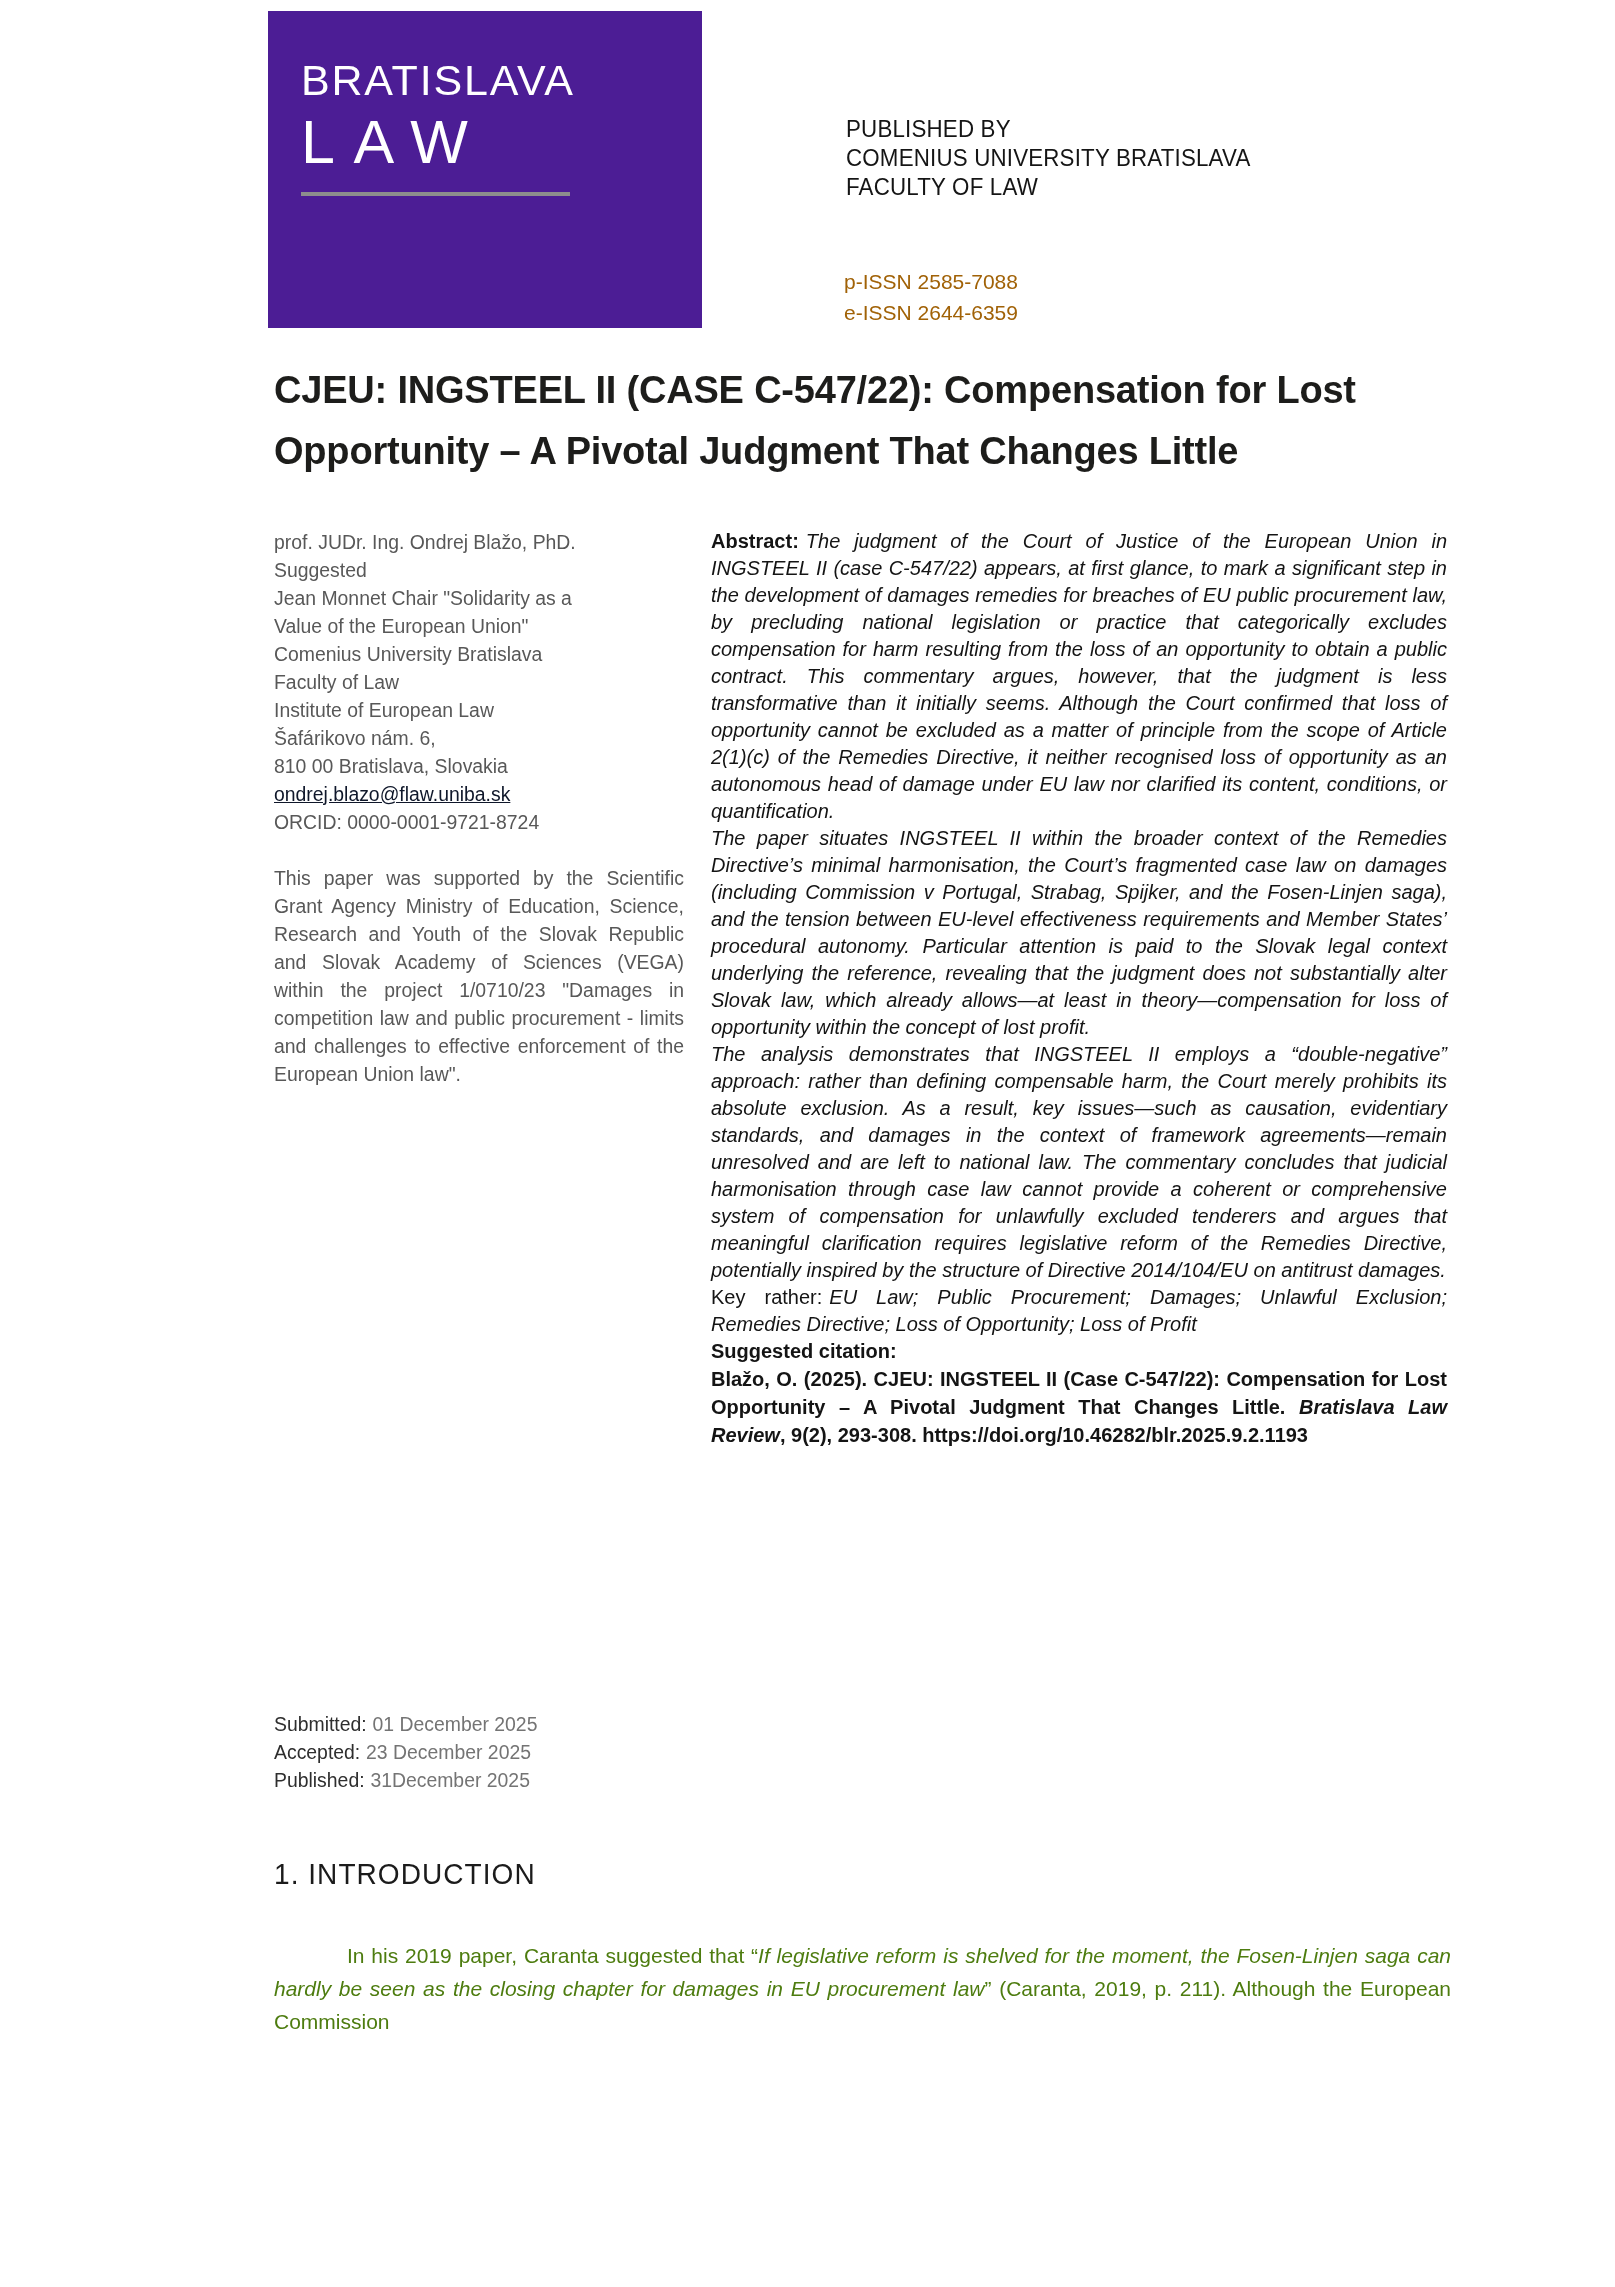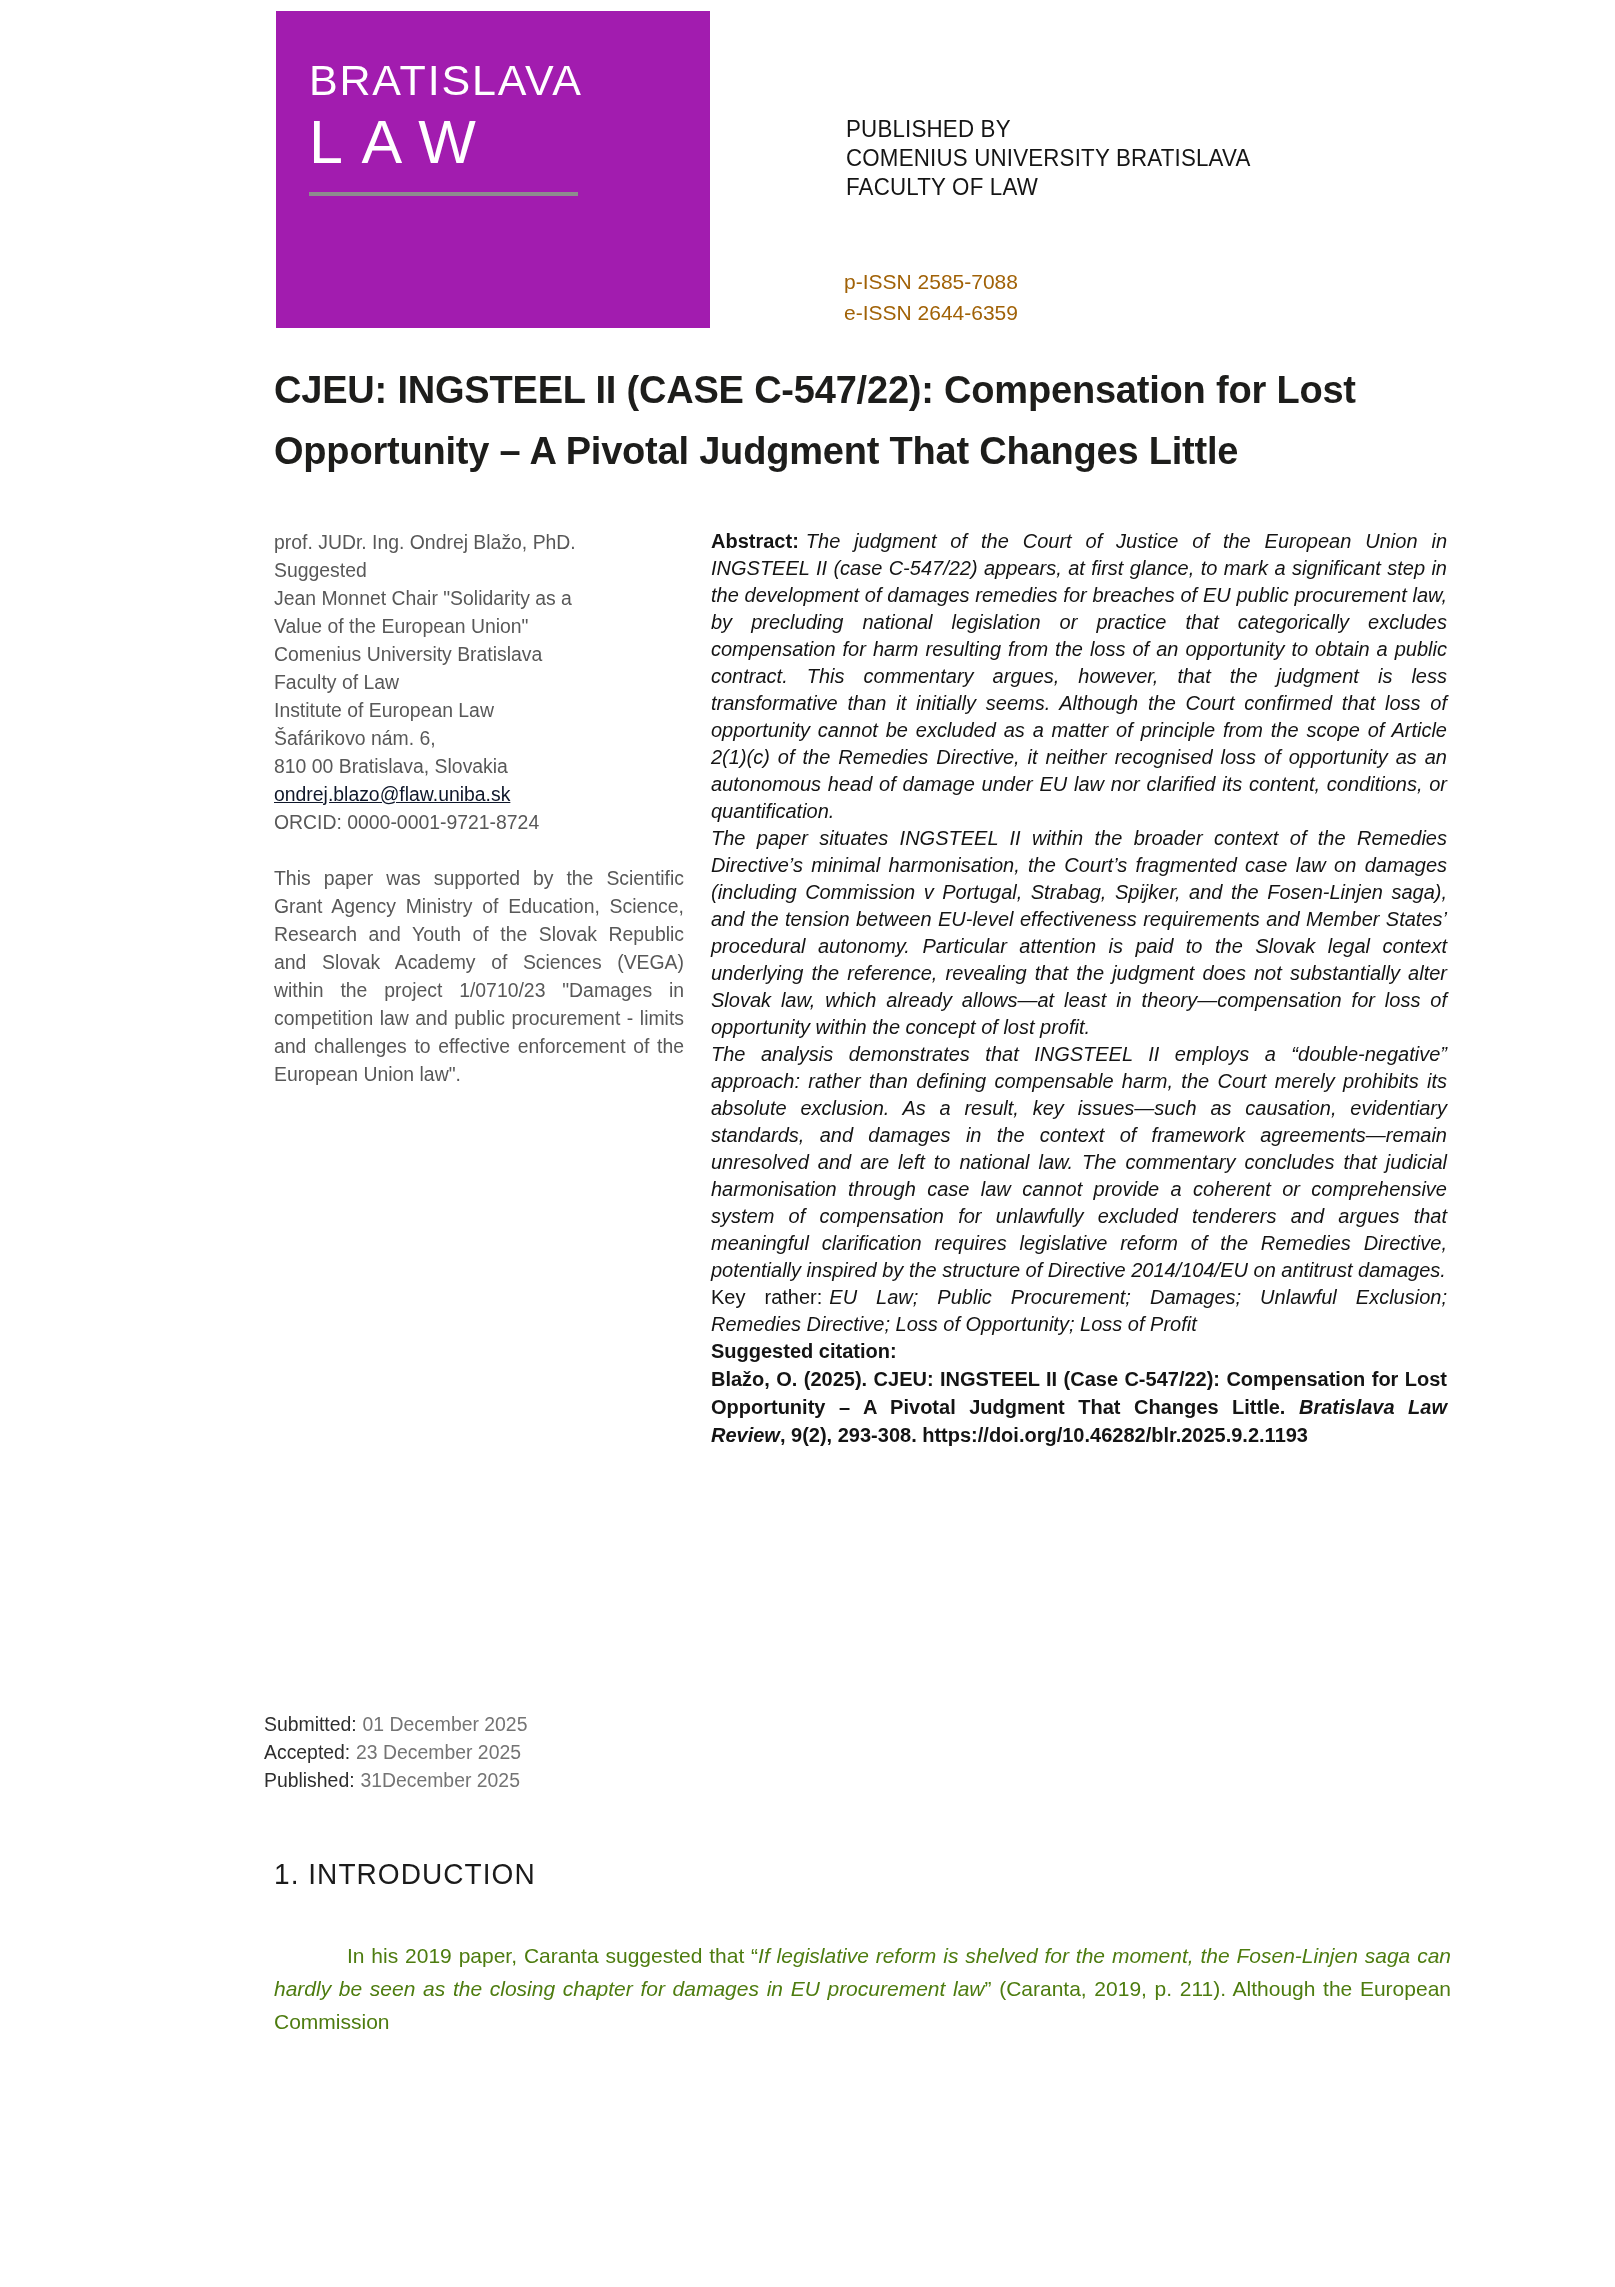--- a/index.html
+++ b/index.html
@@ -4,22 +4,22 @@
 <style>
   html, body { margin: 0; padding: 0; background: #ffffff; }
   body {
     width: 1615px; height: 2288px; position: relative;
     font-family: "Liberation Sans", sans-serif;
     -webkit-font-smoothing: antialiased;
   }
 
   
   .logo-box {
-    position: absolute; left: 276px; top: 11px; width: 434px; height: 317px;
-    background: #a21caf; color: #ffffff; box-sizing: border-box;
+    position: absolute; left: 268px; top: 11px; width: 434px; height: 317px;
+    background: #4c1d95; color: #ffffff; box-sizing: border-box;
     padding: 42px 0 0 33px;
   }
   .logo-l1 { font-size: 43px; font-weight: 300; letter-spacing: 1.8px; line-height: 54px; }
   .logo-l2 { font-size: 61px; font-weight: 300; letter-spacing: 18.5px; line-height: 70px; }
   .logo-l3 { font-size: 61px; font-weight: 300; letter-spacing: 8.3px;  line-height: 70px; }
   .logo-rule { width: 269px; height: 4.6px; background: #8d8d8d; margin-top: 14.8px; }
 
   .publisher {
     position: absolute; left: 846px; top: 114px; color: #151515;
     font-size: 24px; line-height: 29px; font-weight: 400; letter-spacing: 0.2px;
@@ -40,21 +40,21 @@
   
   .author-col {
     position: absolute; left: 274px; top: 528px; width: 410px;
     font-size: 19.4px; line-height: 28px; color: #585858; font-weight: 300;
   }
   .author-col .line { white-space: nowrap; }
   .email { color: #0f172a; text-decoration: underline; cursor: pointer; }
   .funding { margin-top: 28px; text-align: justify; }
 
   .dates {
-    position: absolute; left: 264px; top: 1710px; width: 410px;
+    position: absolute; left: 274px; top: 1710px; width: 410px;
     font-size: 19.4px; line-height: 28px;
   }
   .dates .lbl { color: #2e2e2e; margin-right: 0.3em; }
   .dates .val { color: #747474; font-weight: 300; }
 
   
   .right-col {
     position: absolute; left: 711px; top: 528px; width: 736px; color: #141414;
     font-size: 20px; line-height: 27px;
   }

